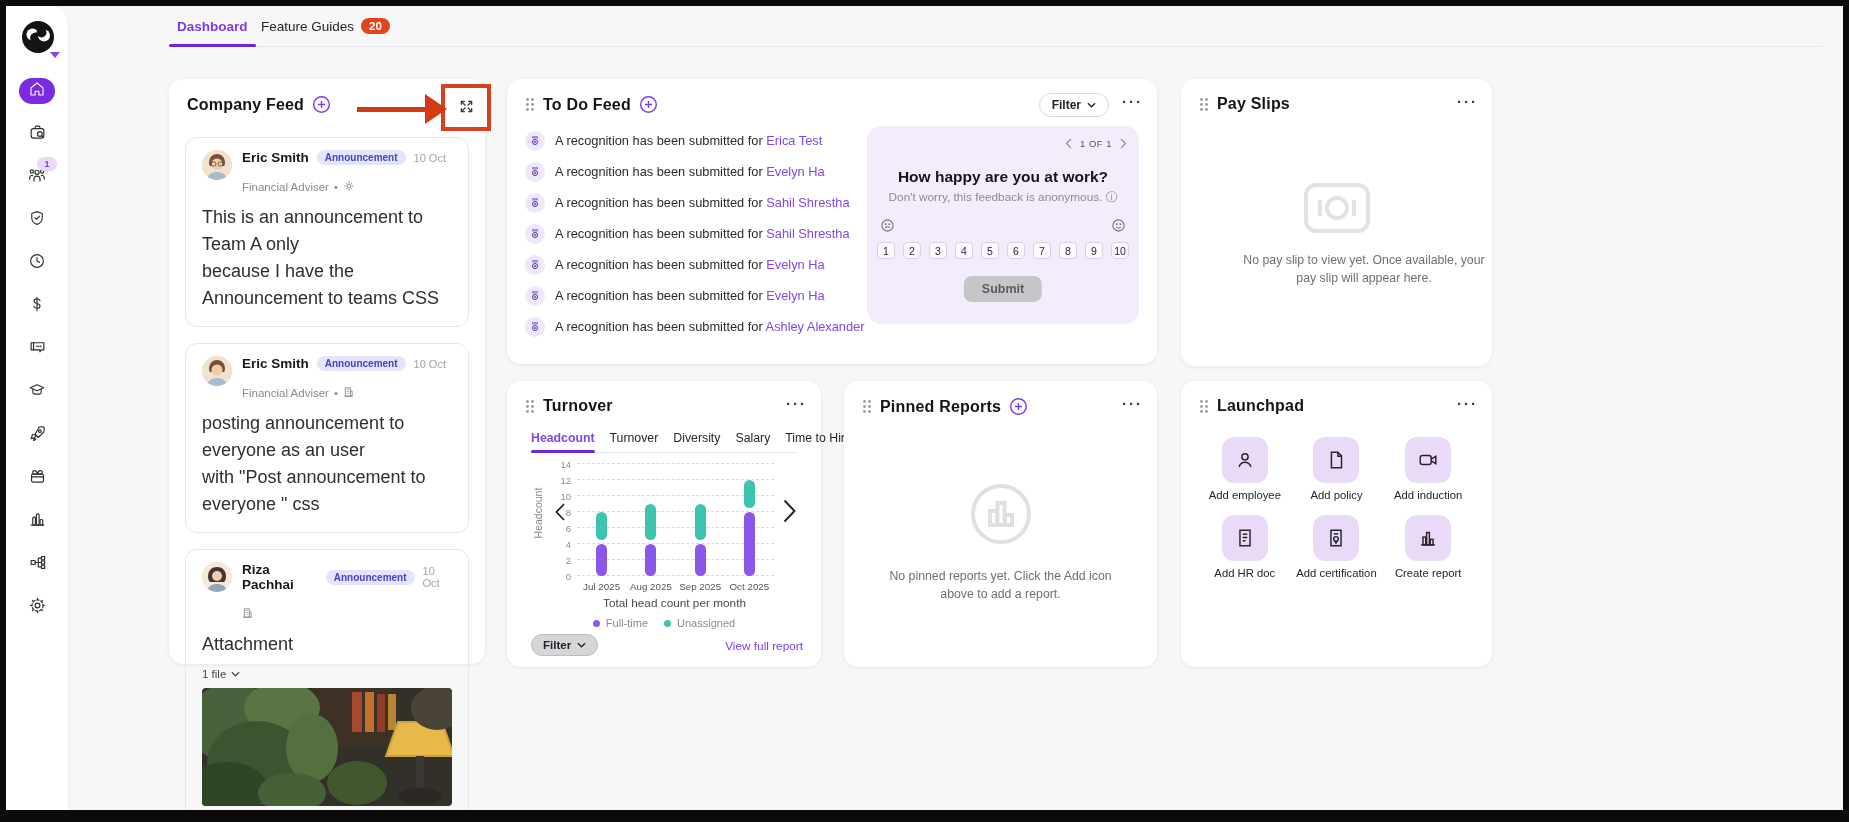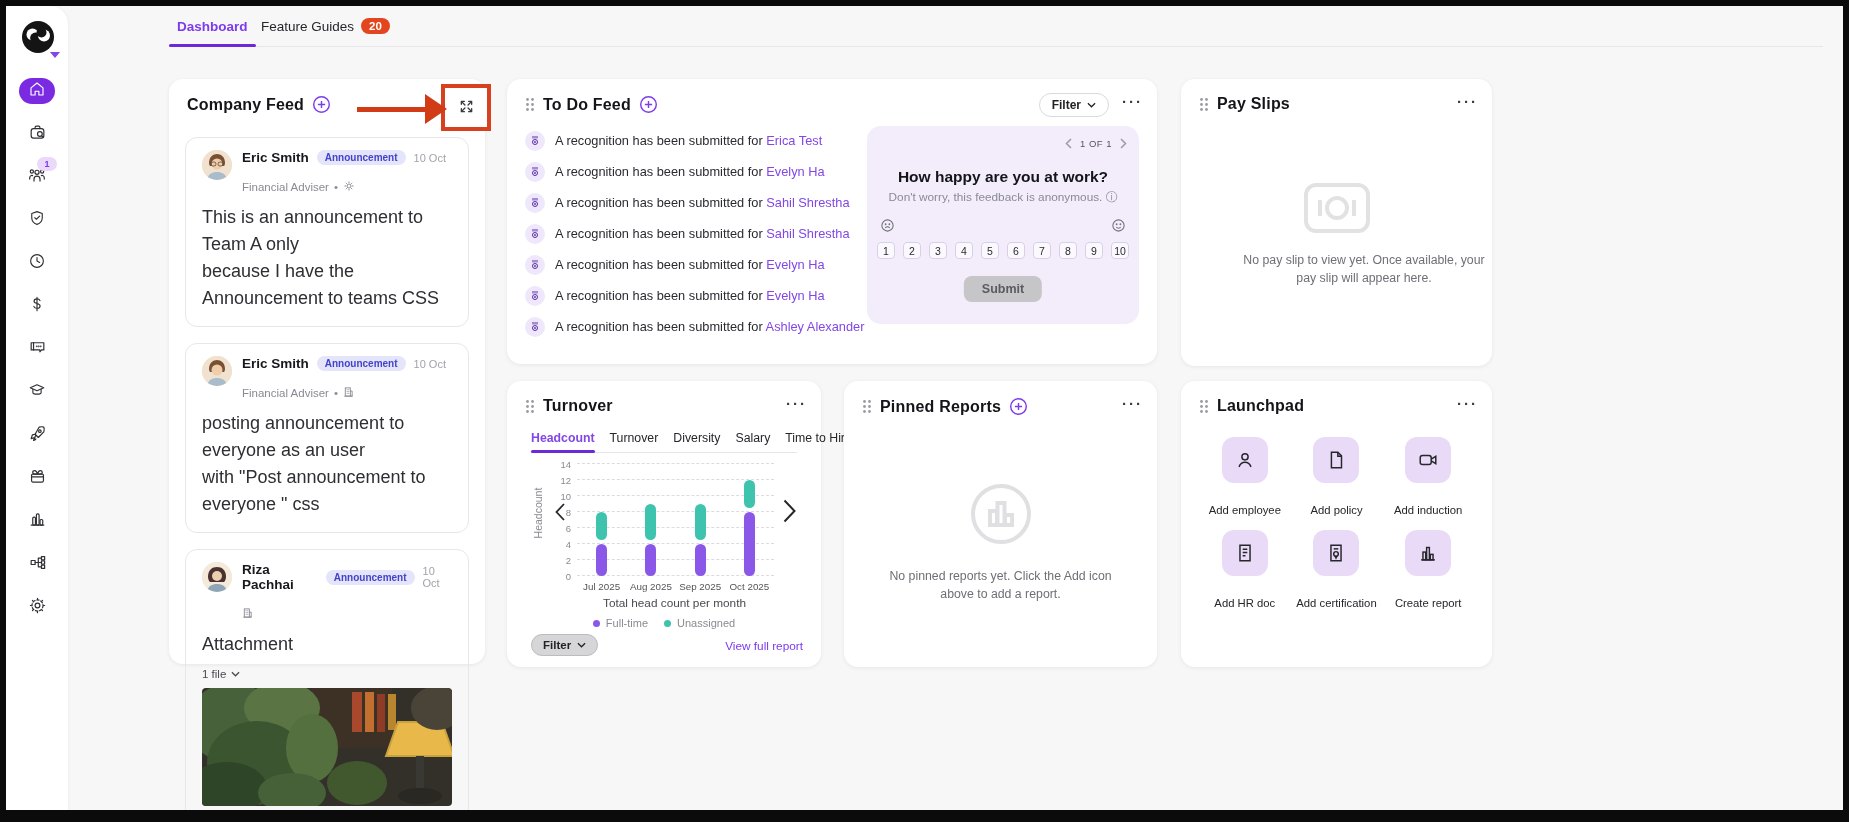--- a/index.html
+++ b/index.html
@@ -87,21 +87,21 @@
   .leg-item{display:flex;align-items:center;gap:6px;font-size:11px;color:#8a8a92;}
   .leg-dot{width:7px;height:7px;border-radius:50%;}
   .m-filter{position:absolute;left:24px;top:253px;display:flex;align-items:center;gap:6px;background:#d6d6d9;border:1px solid #bcbcc0;border-radius:14px;padding:4px 11px;font-size:11.5px;font-weight:bold;color:#232327;cursor:pointer;}
   .m-link{position:absolute;right:18px;top:258px;font-size:11.8px;color:#7d3bec;cursor:pointer;}
   .nav-chev{position:absolute;cursor:pointer;}
   
   #card-pinned{left:838px;top:375px;width:313px;height:286px;}
   
   #card-launchpad{left:1175px;top:375px;width:311px;height:286px;}
   .lp-grid{position:absolute;left:18px;right:18px;top:56px;display:grid;grid-template-columns:1fr 1fr 1fr;row-gap:14px;}
-  .lp-item{display:flex;flex-direction:column;align-items:center;gap:21px;cursor:pointer;}
+  .lp-item{display:flex;flex-direction:column;align-items:center;gap:6px;cursor:pointer;}
   .lp-tile{width:46px;height:46px;background:#e9dbf8;border-radius:12px;display:flex;align-items:center;justify-content:center;}
   .lp-label{font-size:11.3px;color:#26262b;text-align:center;}
   .plus-icon,.chev{display:flex;}
 </style>
 </head>
 <body>
 
 <div class="screen">
 <div class="app">
 

